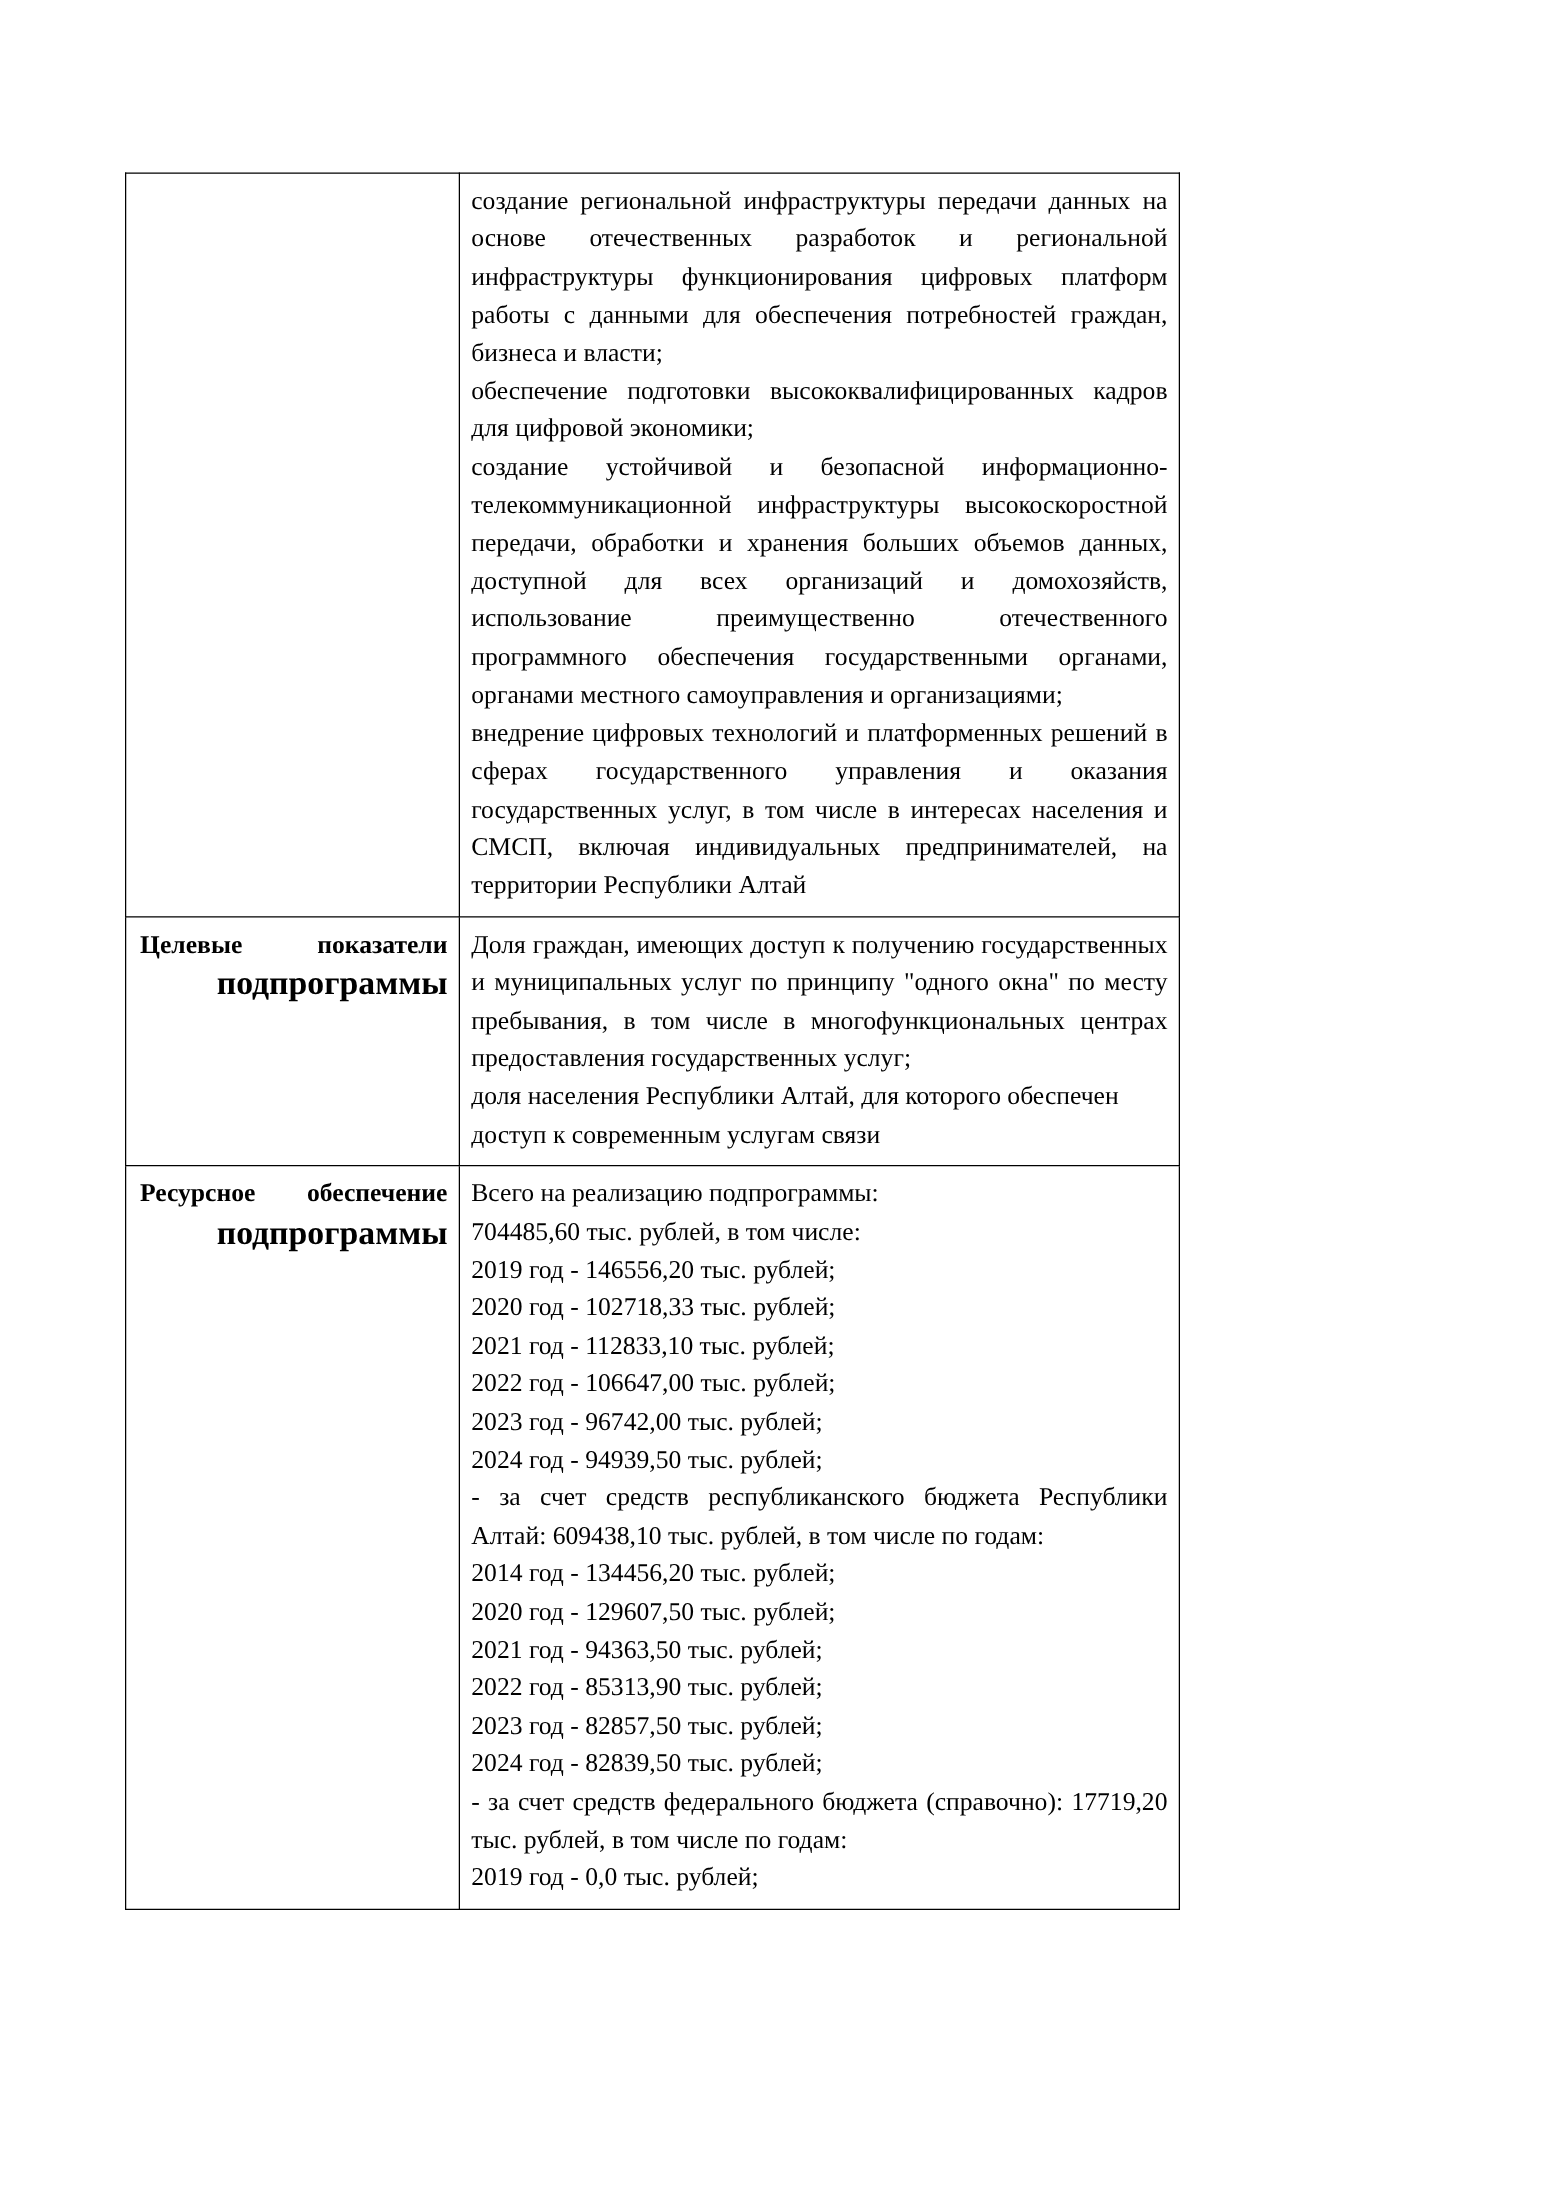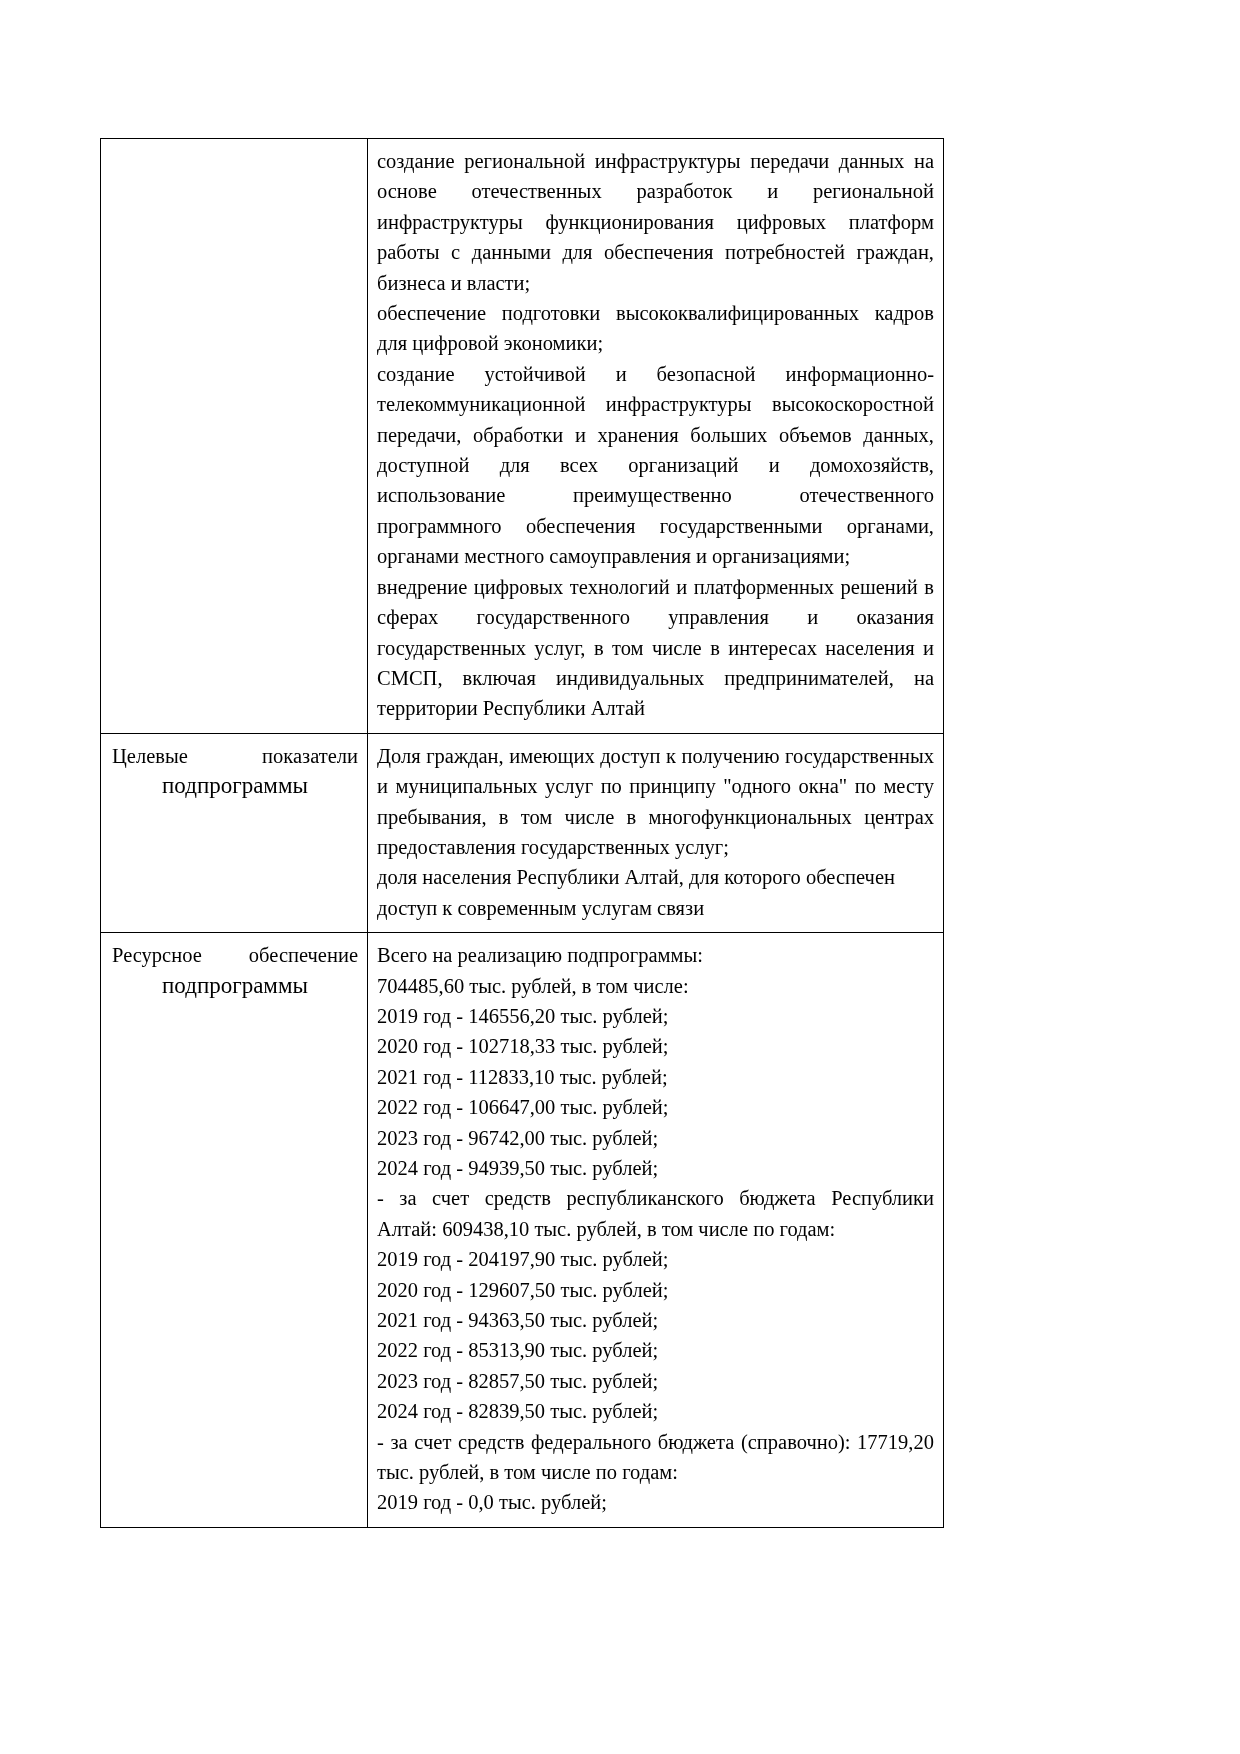--- a/index.html
+++ b/index.html
@@ -34,20 +34,21 @@
     padding: 0;
   }
   .col-label { width: 267px; }
   .col-value { width: 576px; }
 
   .cell-pad {
     padding: 7px 9px 9px 9px;
   }
   .cell-pad-label {
     padding: 7px 9px 9px 11px;
+    font-weight: bold;
   }
 
   p.j {
     margin: 0;
     font-size: 20.5px;
     line-height: 30.4px;
     text-align: justify;
     text-justify: inter-word;
     -webkit-hyphens: none;
     hyphens: none;
@@ -77,23 +78,23 @@
   
   p.lab1 {
     margin: 0;
     font-size: 20.5px;
     line-height: 30.4px;
     text-align: justify;
     text-align-last: justify;
   }
   p.lab2 {
     margin: 0;
-    font-size: 23px;
+    font-size: 27px;
     line-height: 30.4px;
-    text-align: center;
+    text-align: right;
   }
 </style>
 </head>
 <body>
 
 <div class="page">
 
   <table class="doc-table">
     <colgroup>
       <col class="col-label">
@@ -143,21 +144,21 @@
             <p class="l">Всего на реализацию подпрограммы:</p>
             <p class="l">704485,60 тыс. рублей, в том числе:</p>
             <p class="l">2019 год - 146556,20 тыс. рублей;</p>
             <p class="l">2020 год - 102718,33 тыс. рублей;</p>
             <p class="l">2021 год - 112833,10 тыс. рублей;</p>
             <p class="l">2022 год - 106647,00 тыс. рублей;</p>
             <p class="l">2023 год - 96742,00 тыс. рублей;</p>
             <p class="l">2024 год - 94939,50 тыс. рублей;</p>
 
             <p class="j">- за счет средств республиканского бюджета Республики Алтай: 609438,10 тыс. рублей, в том числе по годам:</p>
-            <p class="l">2019 год - 204197,90 тыс. рублей;</p>
+            <p class="l">2014 год - 134456,20 тыс. рублей;</p>
             <p class="l">2020 год - 129607,50 тыс. рублей;</p>
             <p class="l">2021 год - 94363,50 тыс. рублей;</p>
             <p class="l">2022 год - 85313,90 тыс. рублей;</p>
             <p class="l">2023 год - 82857,50 тыс. рублей;</p>
             <p class="l">2024 год - 82839,50 тыс. рублей;</p>
 
             <p class="j">- за счет средств федерального бюджета (справочно): 17719,20 тыс. рублей, в том числе по годам:</p>
             <p class="l">2019 год - 0,0 тыс. рублей;</p>
           </div>
         </td>

